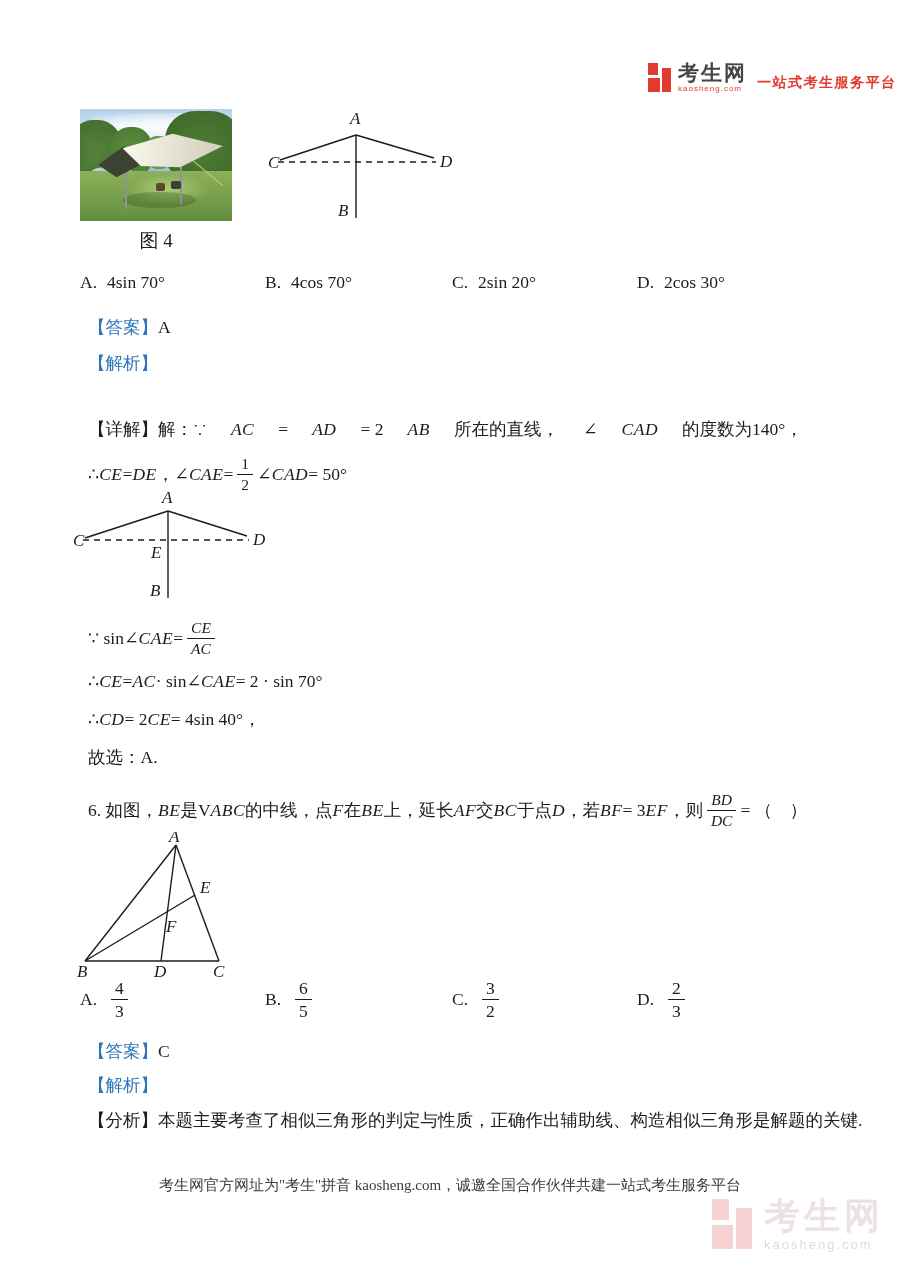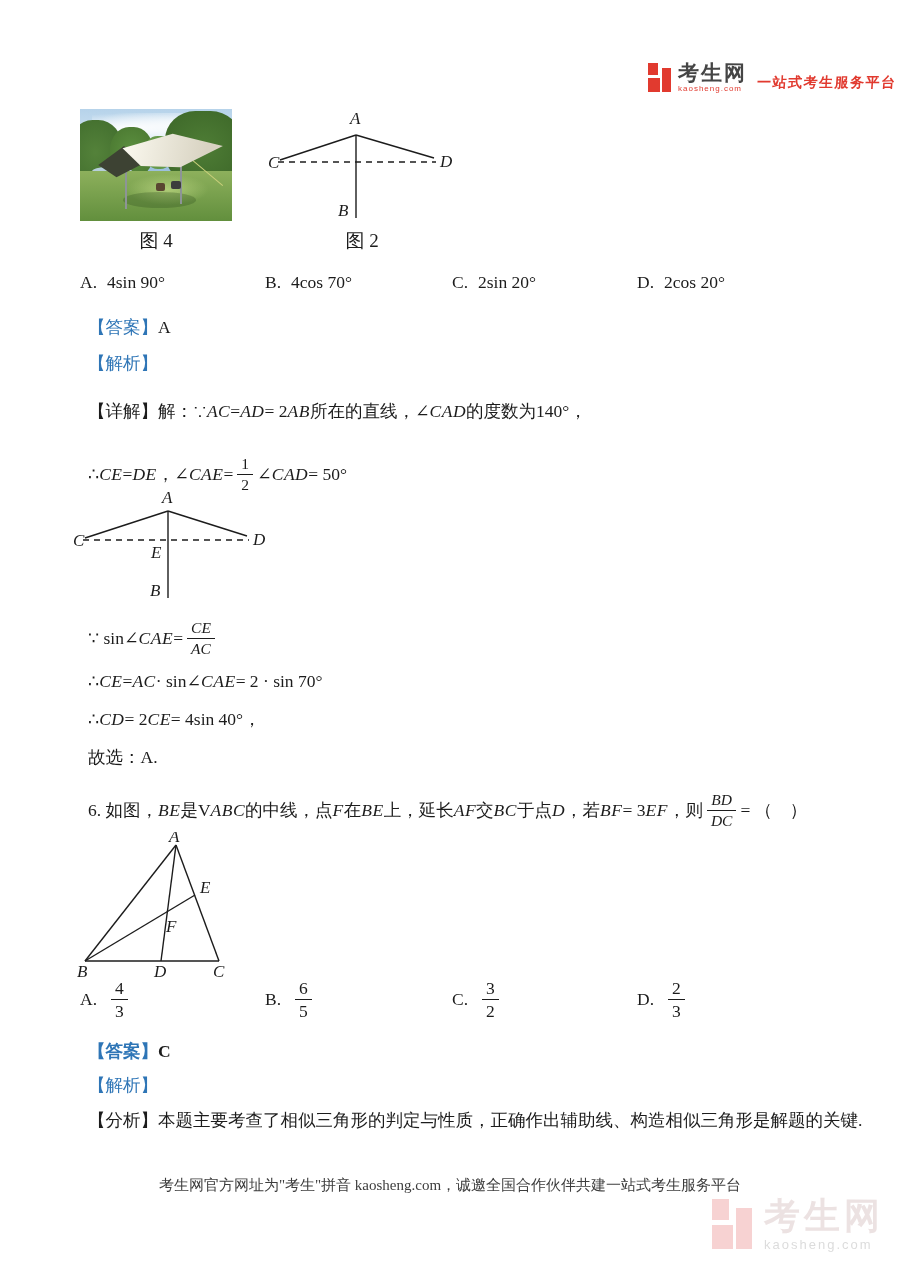--- a/index.html
+++ b/index.html
@@ -123,48 +123,47 @@
     <line x1="88" y1="25" x2="166" y2="48"></line>
     <line class="dash" x1="10" y1="52" x2="168" y2="52"></line>
     <line x1="88" y1="25" x2="88" y2="108"></line>
     <text x="82" y="14">A</text>
     <text x="0" y="58">C</text>
     <text x="172" y="57">D</text>
     <text x="70" y="106">B</text>
   </svg>
 
   <div class="caption" style="left:80px;width:152px;">图 4</div>
-  <div class="caption" style="left:268px;width:188px;">图 2</div>
 
   <div class="row" style="top:272px;height:26px;">
     <span class="opt o1">
       <span class="okey">A.</span>
-      <span class="run-r">4sin 90°</span>
+      <span class="run-r">4sin 70°</span>
     </span>
     <span class="opt o2">
       <span class="okey">B.</span>
       <span class="run-r">4cos 70°</span>
     </span>
     <span class="opt o3">
       <span class="okey">C.</span>
       <span class="run-r">2sin 20°</span>
     </span>
     <span class="opt o4">
       <span class="okey">D.</span>
-      <span class="run-r">2cos 20°</span>
+      <span class="run-r">2cos 30°</span>
     </span>
   </div>
 
   <p class="ln" style="top:306px;">
     <span class="blue">【答案】</span><span>A</span>
   </p>
   <p class="ln" style="top:342px;">
     <span class="blue">【解析】</span>
   </p>
-  <p class="ln mixed" style="top:390px;">
+  <p class="ln mixed" style="top:408px;gap:24px;">
       <span class="run-cn">【详解】解：∵ </span>
       <span class="run-m">AC</span>
       <span class="run-r"> = </span>
       <span class="run-m">AD</span>
       <span class="run-r"> = 2</span>
       <span class="run-m">AB</span>
       <span class="run-cn"> 所在的直线， </span>
       <span class="run-r">∠</span>
       <span class="run-m">CAD</span>
       <span class="run-cn"> 的度数为140°，</span>
@@ -295,21 +294,21 @@
     </span>
     <span class="opt o4">
       <span class="okey">D.</span>
       <span class="frac r">
           <span class="num">2</span>
           <span class="den">3</span>
         </span>
     </span>
   </div>
 
-  <p class="ln" style="top:1030px;font-weight:bold;">
+  <p class="ln" style="top:1030px;">
     <span class="blue">【答案】</span><span>C</span>
   </p>
   <p class="ln" style="top:1064px;">
     <span class="blue">【解析】</span>
   </p>
   <p class="ln" style="top:1099px;">【分析】本题主要考查了相似三角形的判定与性质，正确作出辅助线、构造相似三角形是解题的关键.</p>
 
   <div class="footer">考生网官方网址为"考生"拼音 kaosheng.com，诚邀全国合作伙伴共建一站式考生服务平台</div>
 
   <div class="wm">

